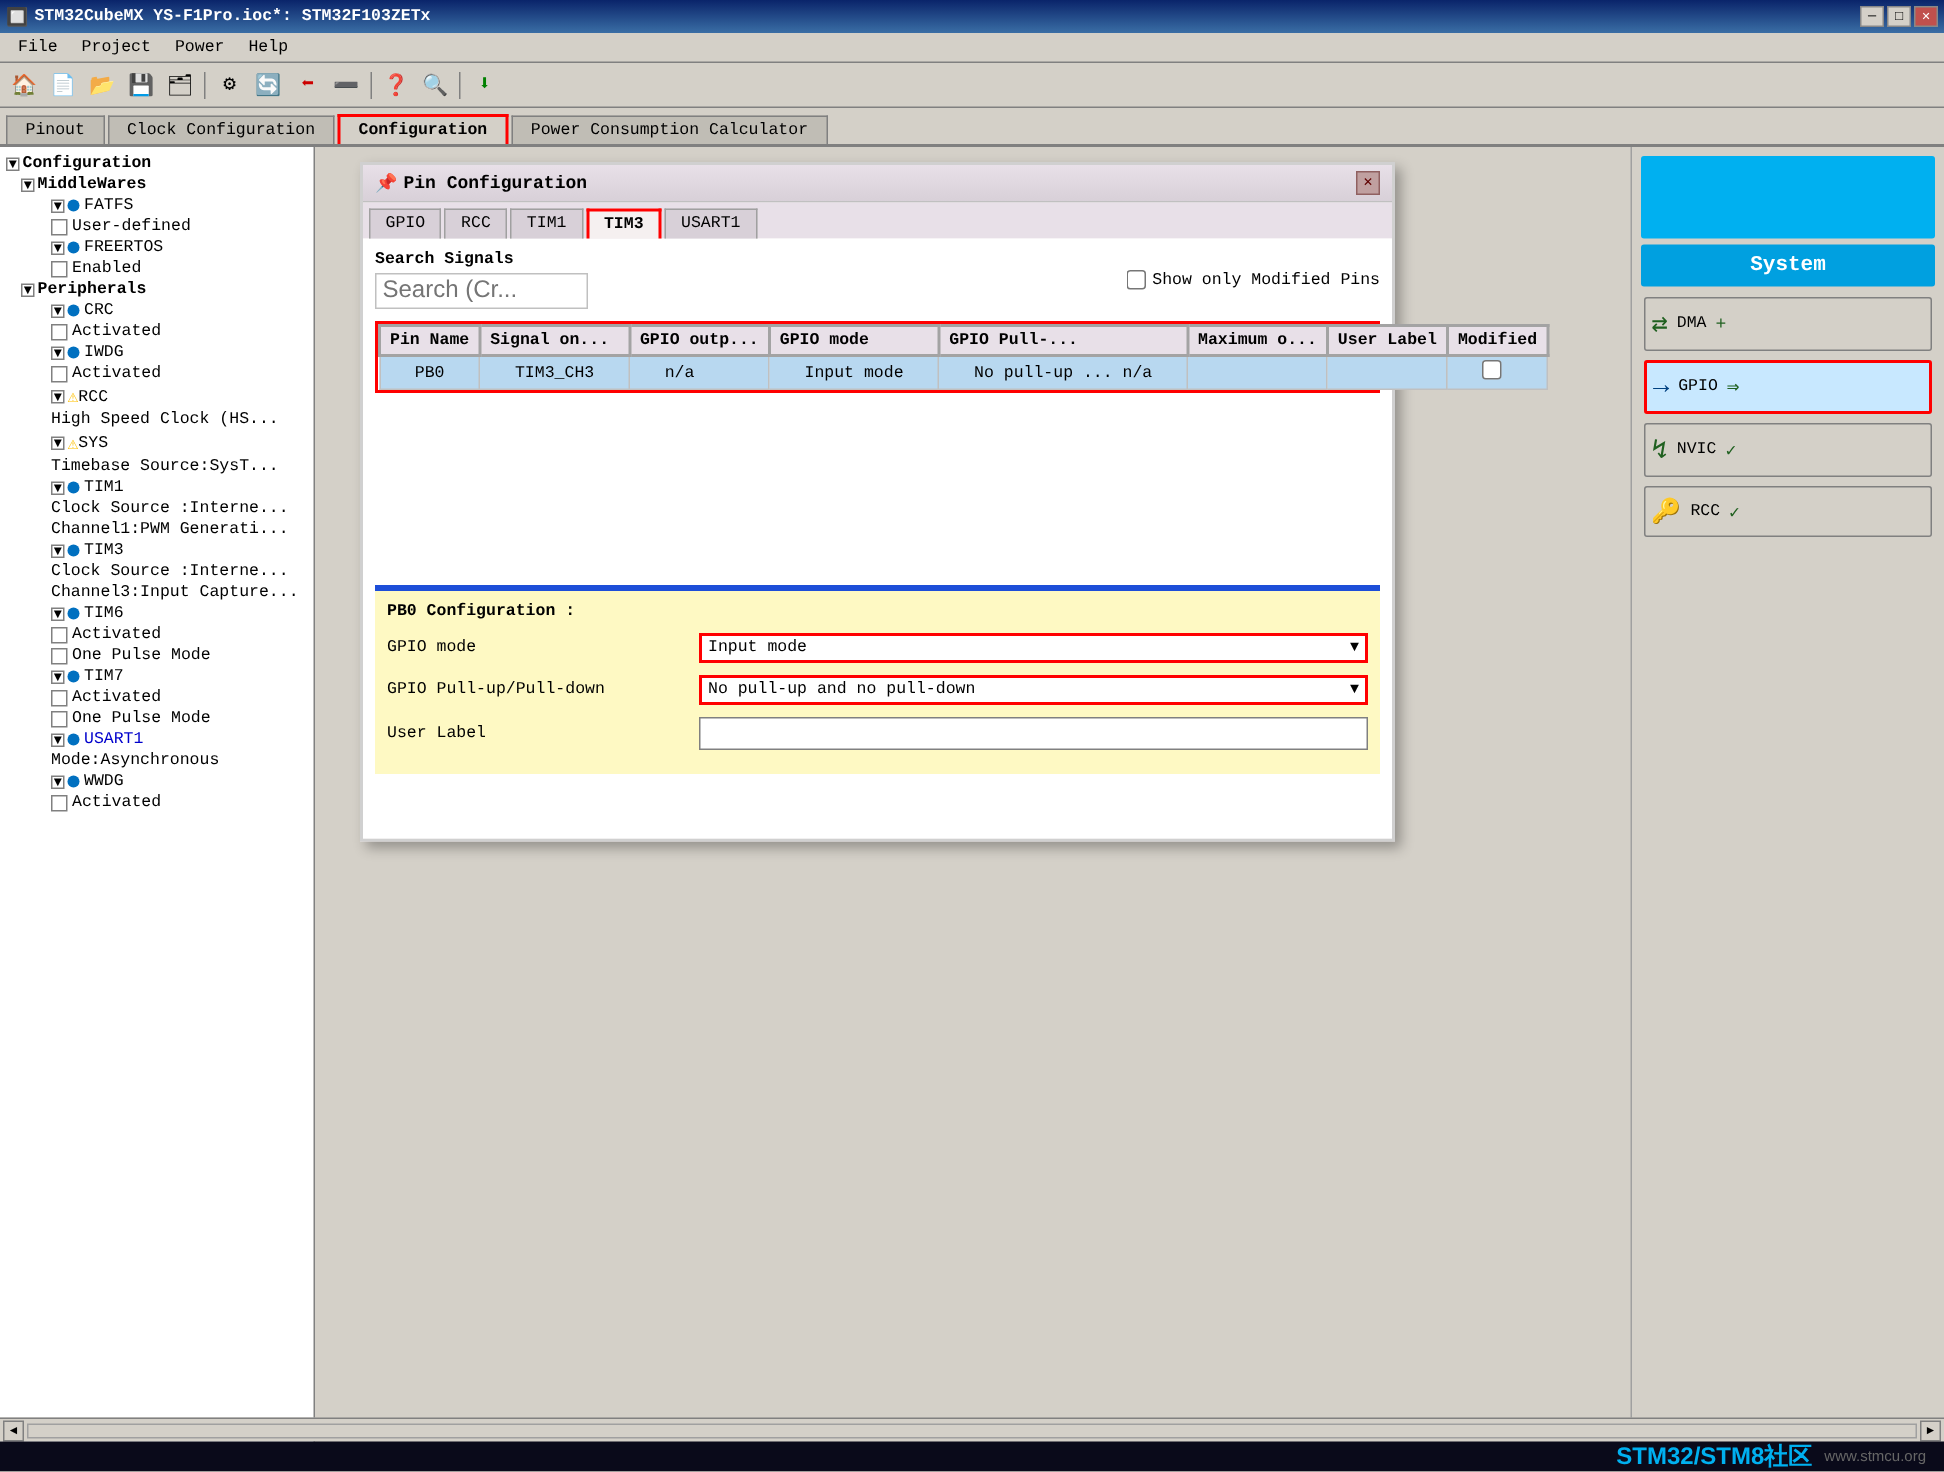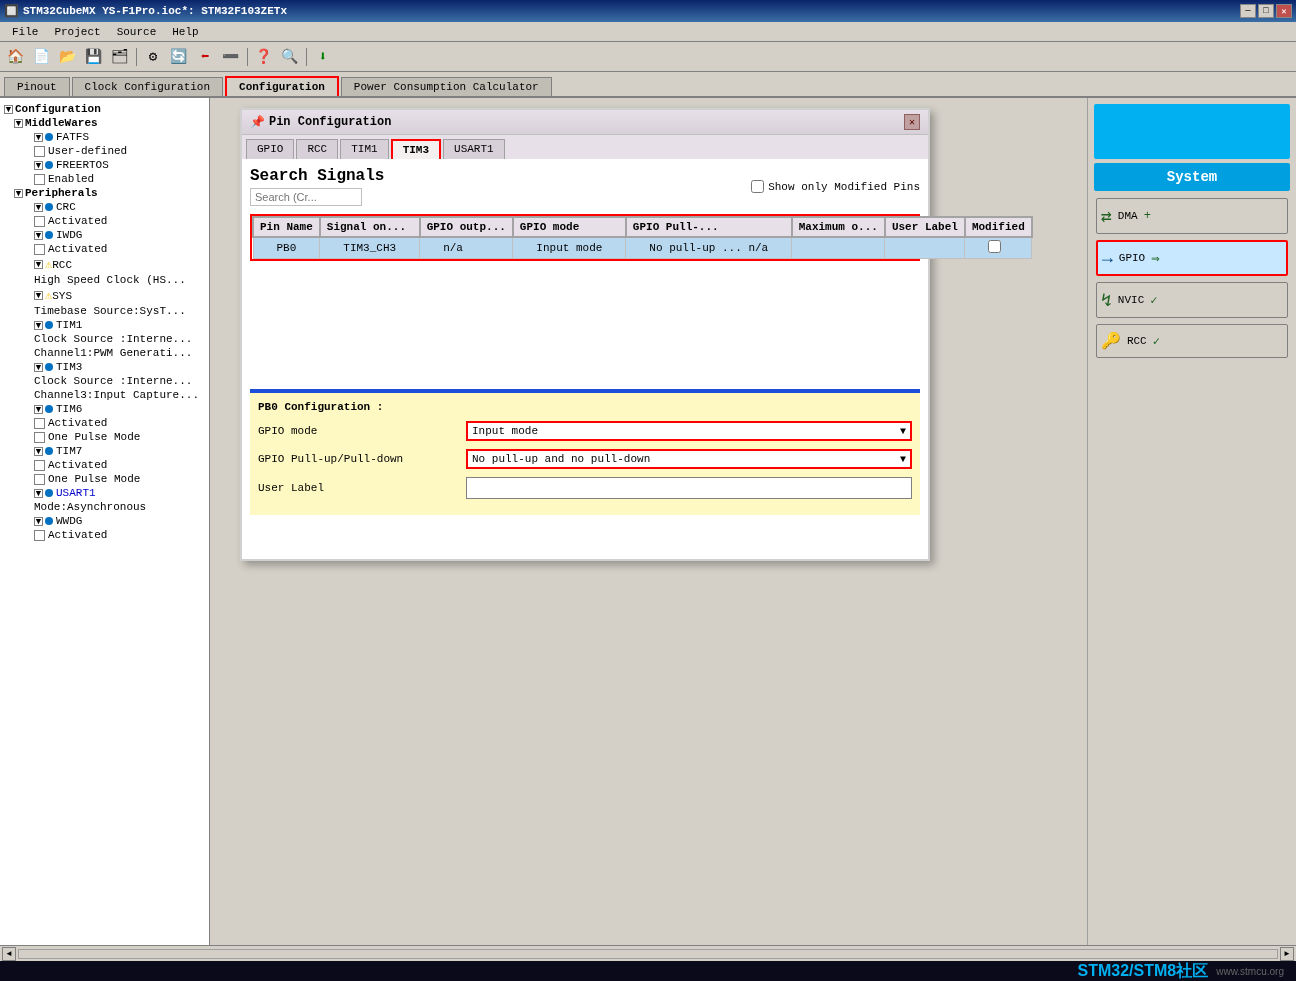--- a/index.html
+++ b/index.html
@@ -96,21 +96,21 @@
   <div class="title-bar-controls">
     <div class="title-btn">─</div>
     <div class="title-btn">□</div>
     <div class="title-btn" style="background:#c0504d;color:white;">✕</div>
   </div>
 </div>
 
 <div class="menu-bar">
   <span class="menu-item">File</span>
   <span class="menu-item">Project</span>
-  <span class="menu-item">Source</span>
+  <span class="menu-item">Power</span>
   <span class="menu-item">Help</span>
 </div>
 
 <div class="toolbar">
   <div class="toolbar-btn">🏠</div>
   <div class="toolbar-btn">📄</div>
   <div class="toolbar-btn">📂</div>
   <div class="toolbar-btn">💾</div>
   <div class="toolbar-btn">🗂</div>
   <div class="toolbar-sep"></div>
@@ -365,22 +365,22 @@
         <div class="dialog-tab">RCC</div>
         <div class="dialog-tab">TIM1</div>
         <div class="dialog-tab active">TIM3</div>
         <div class="dialog-tab">USART1</div>
       </div>
 
       <div class="dialog-content">
 
         <div class="search-row">
           <div>
-            <div style="font-size:16px;font-weight:bold;margin-bottom:3px;">Search Signals</div>
-            <input type="text" class="search-input" placeholder="Search (Cr..." style="border: 1px solid rgb(192, 192, 192); padding: 2px 4px; font-size: 11px; width: 112px;">
+            <div style="font-size:11px;font-weight:bold;margin-bottom:3px;">Search Signals</div>
+            <input type="text" class="search-input" placeholder="Search (Cr..." style="border: 1px solid rgb(192, 192, 192); padding: 2px 4px; font-size: 16px; width: 142px;">
           </div>
           <div class="show-modified">
             <input type="checkbox" style="">
             <span>Show only Modified Pins</span>
           </div>
         </div>
 
         <div class="table-wrapper">
           <table class="pin-table">
             <thead>

